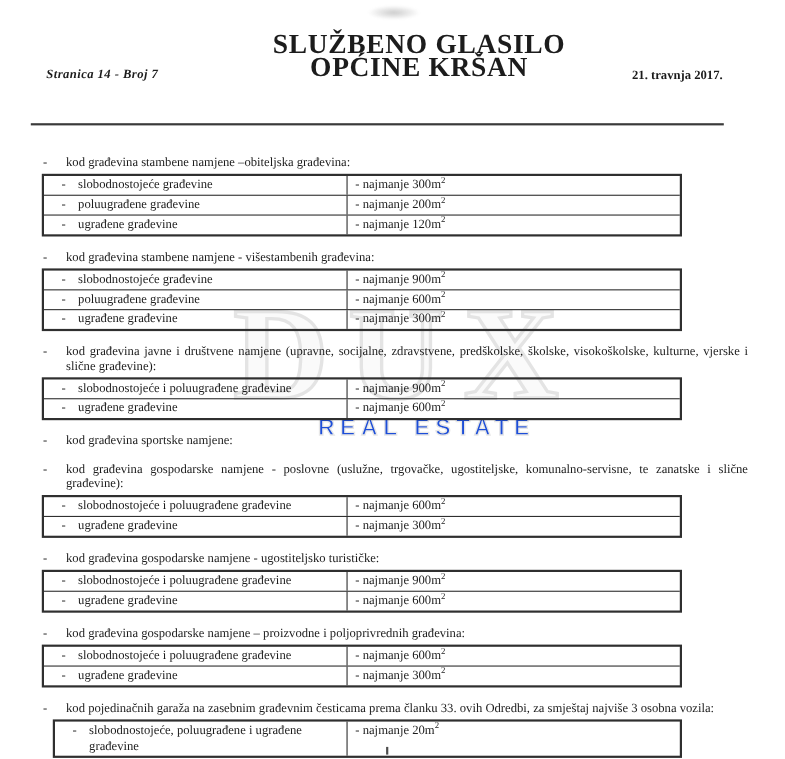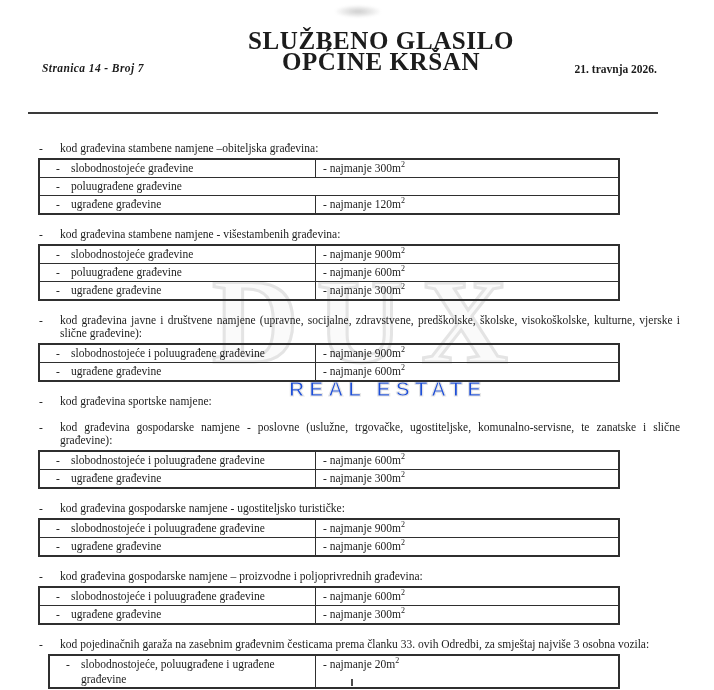--- a/index.html
+++ b/index.html
@@ -60,38 +60,39 @@
 <div class="page">
 
   <div class="top-smudge"></div>
   <div class="wm-dux">DUX</div>
   <div class="wm-re">REAL ESTATE</div>
 
   <div class="header">
     <div class="title-line">SLUŽBENO GLASILO</div>
     <div class="title-line">OPĆINE KRŠAN</div>
     <div class="page-info">Stranica 14  -  Broj 7</div>
-    <div class="date">21. travnja 2026.</div>
+    <div class="date">21. travnja 2017.</div>
   </div>
   <div class="rule"></div>
 
   <div class="content">
 
     <section class="section">
       <div class="heading">
         <span class="dash">-</span>
         <span>kod građevina stambene namjene –obiteljska građevina:</span>
       </div>
       <div class="dtable">
         <div class="trow">
           <div class="c1"><span class="tdash">-</span><span>slobodnostojeće građevine</span></div>
           <div class="c2"><span>- najmanje 300m</span><sup>2</sup></div>
         </div>
         <div class="trow">
           <div class="c1"><span class="tdash">-</span><span>poluugrađene građevine</span></div>
+          <div class="c2"><span>- najmanje 200m</span><sup>2</sup></div>
         </div>
         <div class="trow">
           <div class="c1"><span class="tdash">-</span><span>ugrađene građevine</span></div>
           <div class="c2"><span>- najmanje 120m</span><sup>2</sup></div>
         </div>
       </div>
     </section>
 
     <section class="section">
       <div class="heading">

